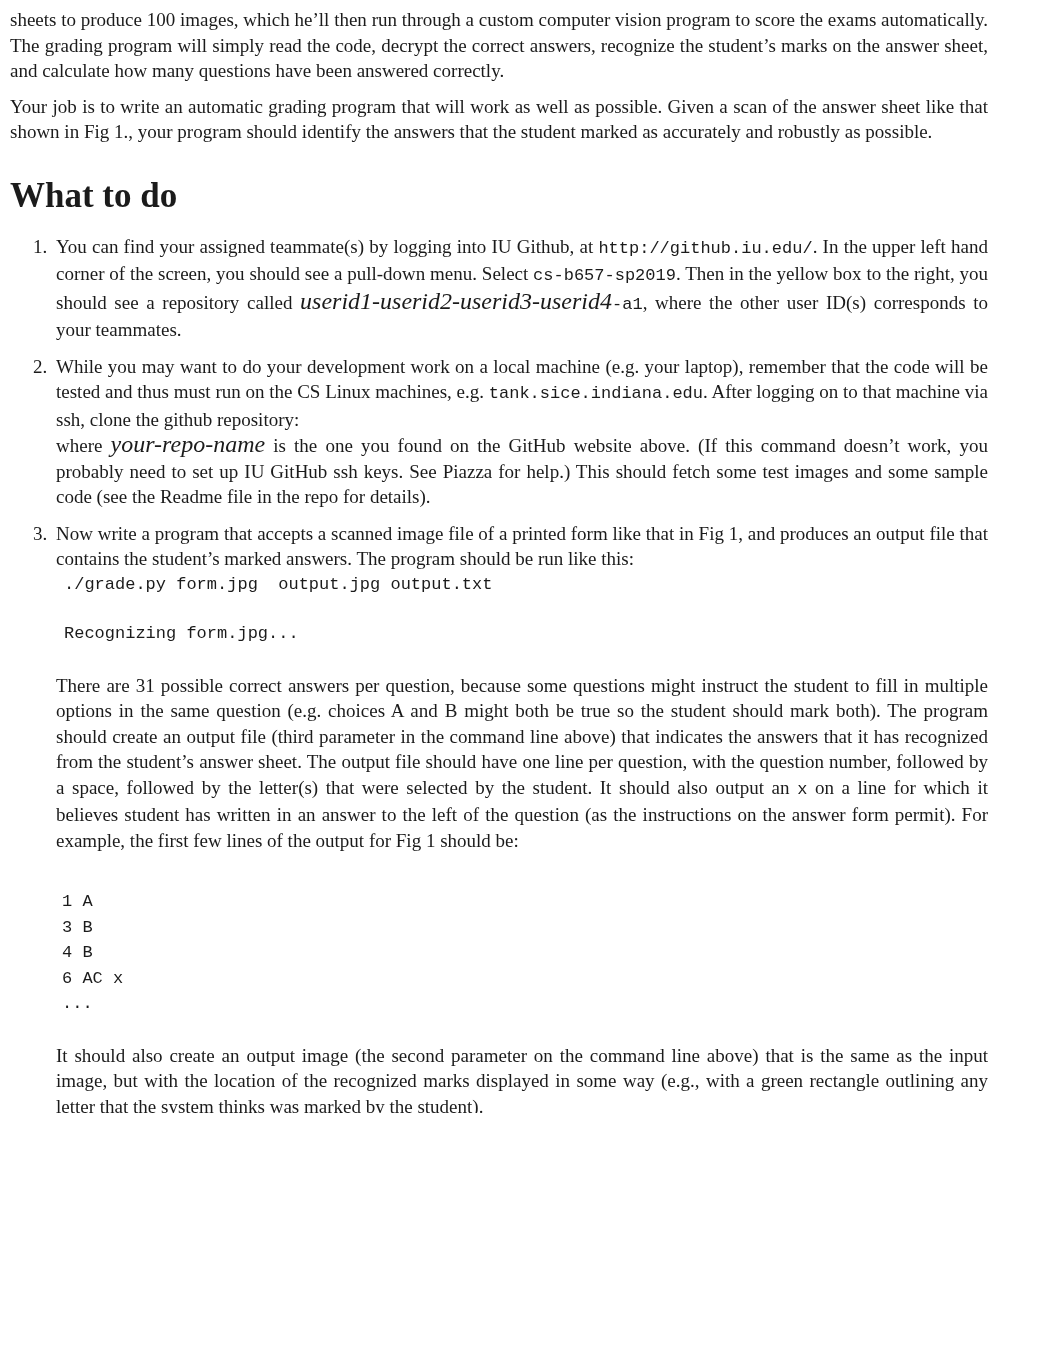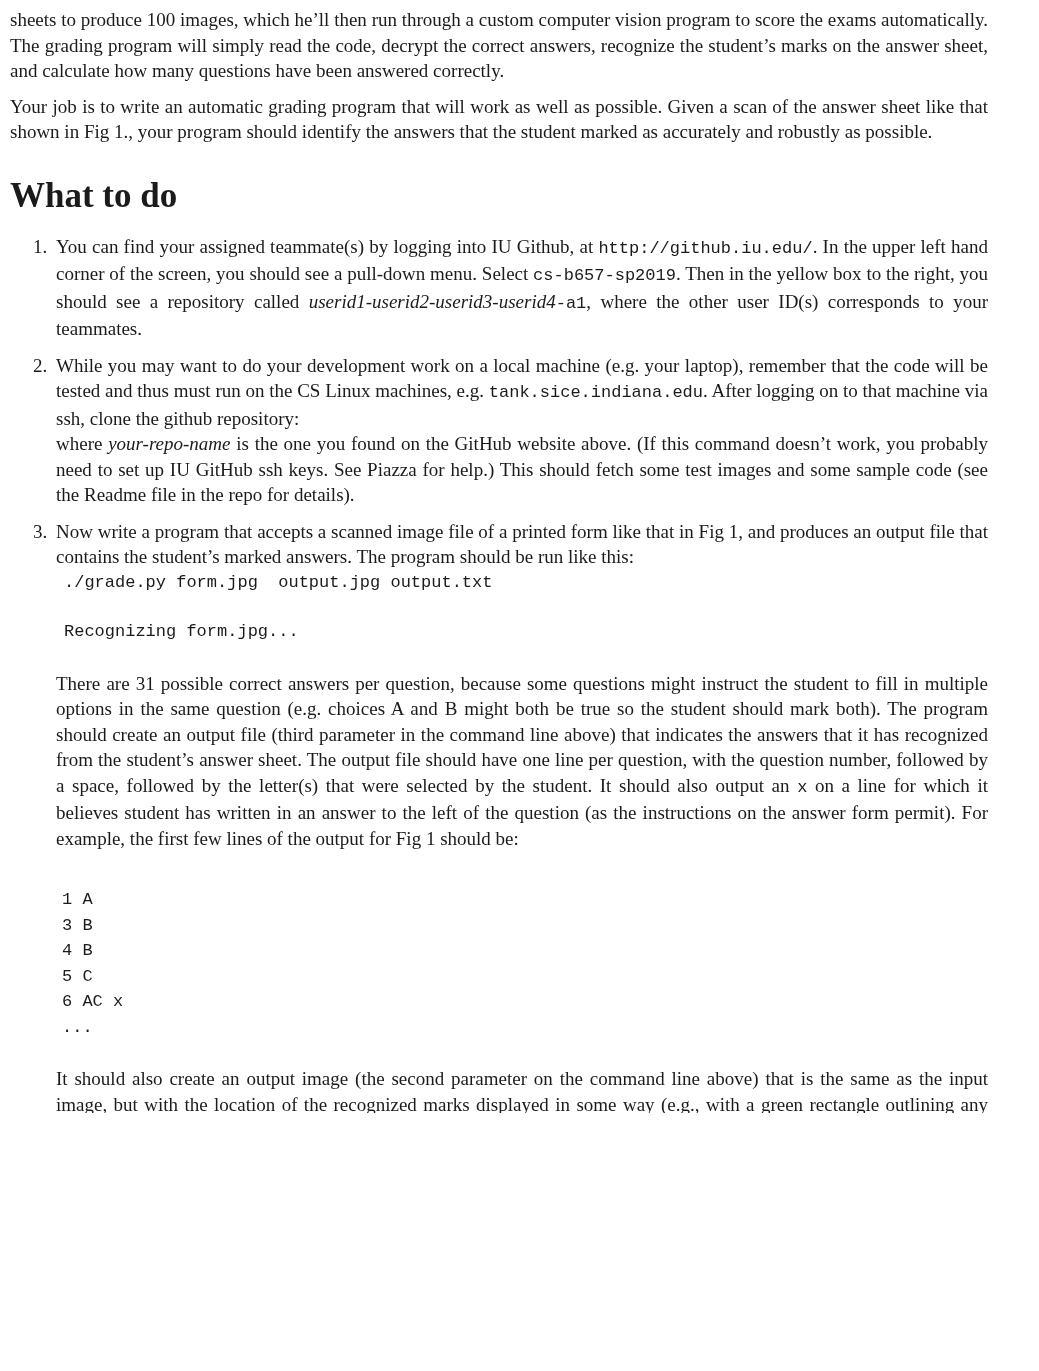--- a/index.html
+++ b/index.html
@@ -50,21 +50,21 @@
     white-space: pre;
     font-family: "Liberation Mono", "DejaVu Sans Mono", monospace;
     font-size: 17px;
     line-height: 25.5px;
   }
   .item-body > .codeline { margin-left: 8px; }
   .item-body > .codeblock .codeline { margin-left: 0; }
 
   
   .f-rm { font-style: normal; }
-  .f-it { font-style: italic; font-family: "Liberation Serif", "DejaVu Serif", serif; font-size: 19px; }
+  .f-it { font-style: italic; font-family: "Liberation Serif", "DejaVu Serif", serif; font-size: 24px; }
   .f-tt { font-family: "Liberation Mono", "DejaVu Sans Mono", monospace; font-size: 17px; font-style: normal; }
 
   
   .page-number { margin-top: 70px; text-align: center; }
 </style>
 </head>
 <body>
 
 <div class="page">
   <div class="content">
@@ -91,21 +91,20 @@
           <span class="item-num">3.</span>
           <div class="item-body">
             <p class="para"><span class="f-rm">Now write a program that accepts a scanned image file of a printed form like that in Fig 1, and produces an output file that contains the student’s marked answers.  The program should be run like this:</span></p>
             <div class="codeline code-loose"><span class="f-tt">./grade.py form.jpg  output.jpg output.txt</span></div>
             <div class="codeline code-loose"><span class="f-tt">Recognizing form.jpg...</span></div>
             <p class="para"><span class="f-rm">There are 31 possible correct answers per question, because some questions might instruct the student to fill in multiple options in the same question (e.g. choices A and B might both be true so the student should mark both).  The program should create an output file (third parameter in the command line above) that indicates the answers that it has recognized from the student’s answer sheet.  The output file should have one line per question, with the question number, followed by a space, followed by the letter(s) that were selected by the student.  It should also output an </span><span class="f-tt">x</span><span class="f-rm"> on a line for which it believes student has written in an answer to the left of the question (as the instructions on the answer form permit).  For example, the first few lines of the output for Fig 1 should be:</span></p>
             <div class="codeblock">
               <div class="codeline">1 A</div>
               <div class="codeline">3 B</div>
               <div class="codeline">4 B</div>
-              <div class="codeline">5 C</div>
               <div class="codeline">6 AC x</div>
               <div class="codeline">...</div>
             </div>
             <p class="para"><span class="f-rm">It should also create an output image (the second parameter on the command line above) that is the same as the input image, but with the location of the recognized marks displayed in some way (e.g., with a green rectangle outlining any letter that the system thinks was marked by the student).</span></p>
           </div>
         </div>
       </div>
     <div class="page-number">2</div>
   </div>
 </div>

